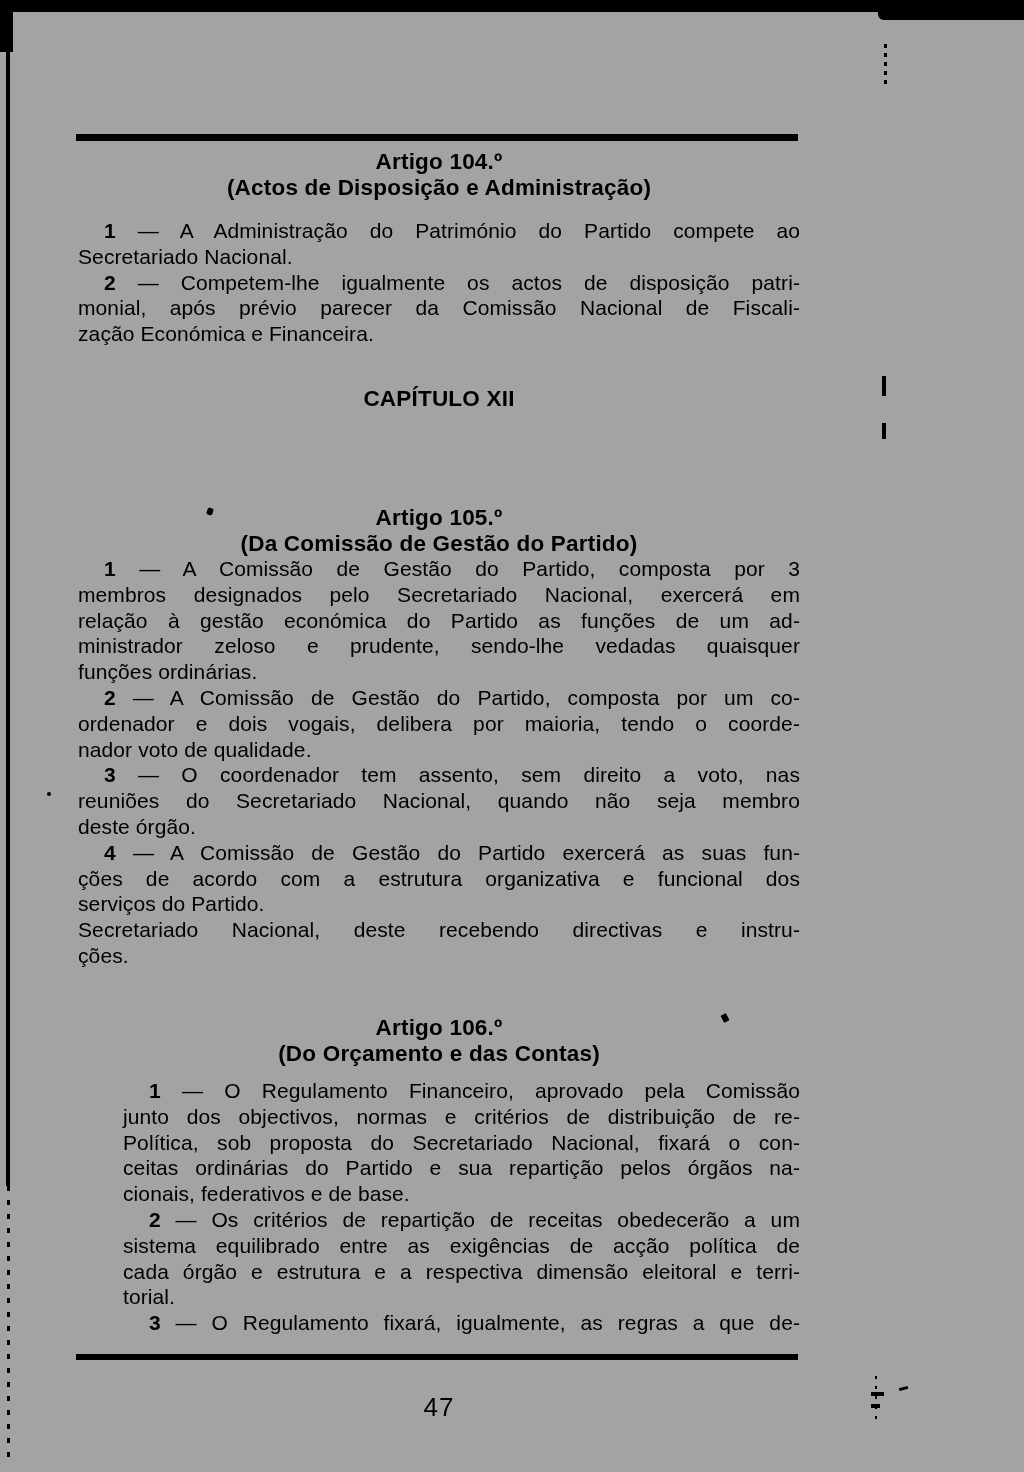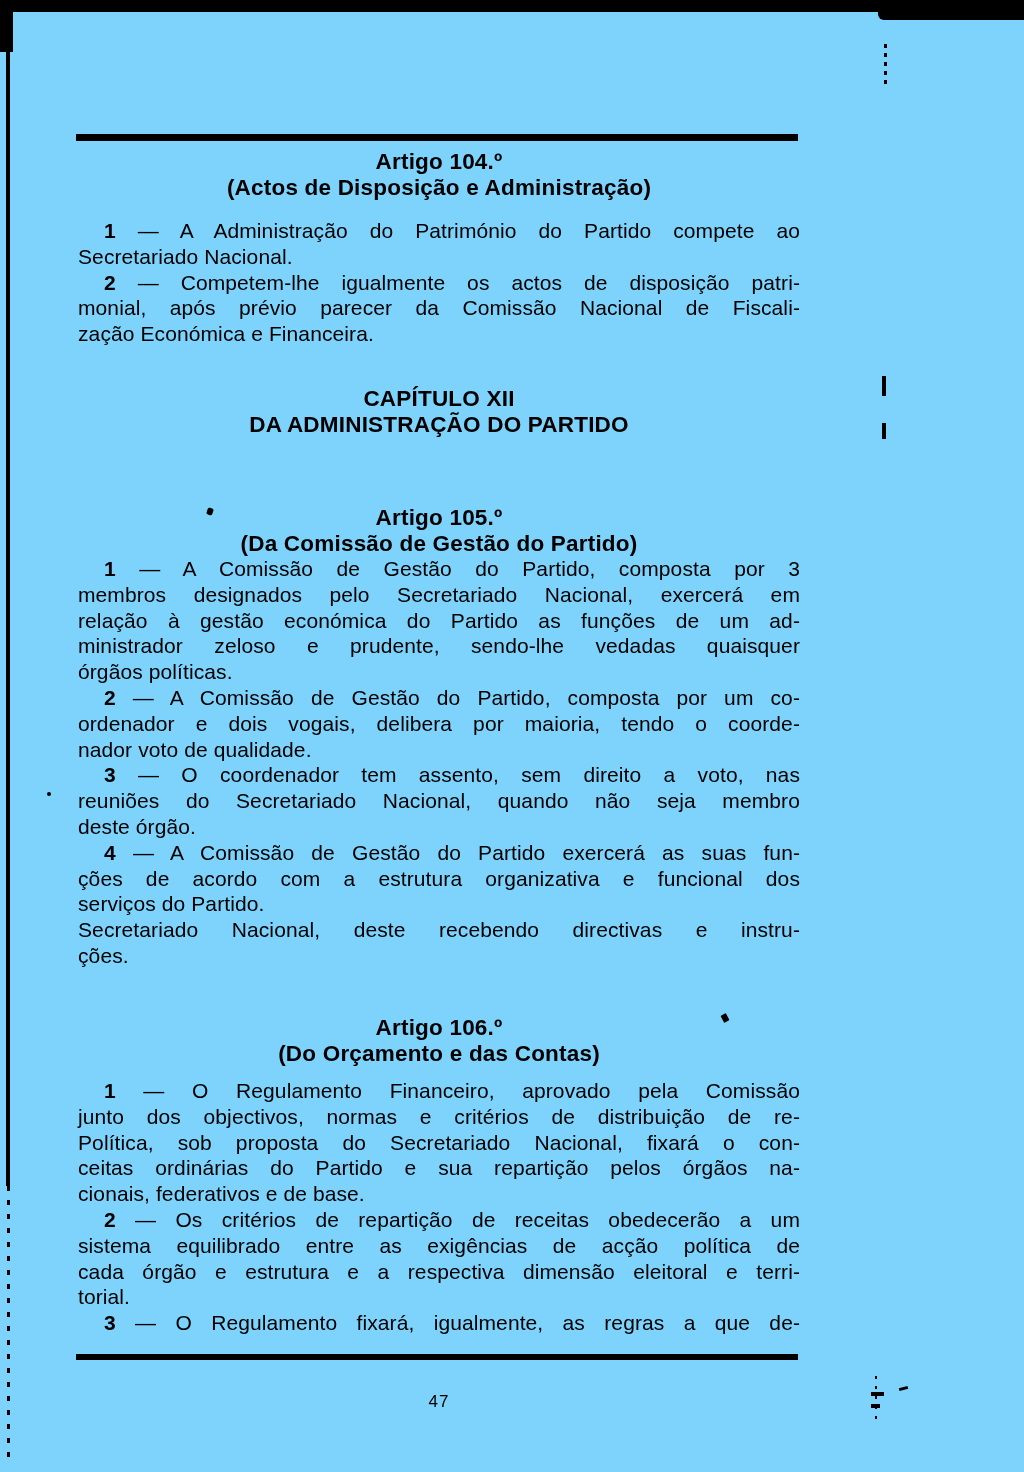--- a/index.html
+++ b/index.html
@@ -1,60 +1,60 @@
 <!DOCTYPE html>
 <html><head>
 <meta charset="utf-8">
 <style>
   html, body { margin:0; padding:0; background:#e8e8e8; }
   .page {
     position:relative;
     width:1024px; height:1472px;
-    background:#7dd3fc;
+    background:#a3a3a3;
     color:#000000;
     font-family:"Liberation Sans", sans-serif;
     overflow:hidden;
   }
   
   .sec { position:absolute; left:78px; width:722px; }
   #sec104 { top:149px; }
   #secChapter { top:386px; }
   #sec105 { top:505px; }
   #sec106 { top:1015px; }
 
   .heading {
     text-align:center;
     font-weight:bold;
     font-size:22.5px;
     line-height:25.5px;
     letter-spacing:0.2px;
   }
   .paras { margin-top:18px; }
   #sec105 .paras { margin-top:0; }
-  #sec106 .paras { margin-top:12px; }
+  #sec106 .paras { margin-top:12px;margin-left:45px; }
 
   .line {
     font-size:21px;
     line-height:25.8px;
     text-align:justify;
     text-align-last:justify;
     -moz-text-align-last:justify;
     letter-spacing:0.1px;
   }
   .line.first { padding-left:26px; }
   .line.last { text-align-last:left; -moz-text-align-last:left; }
   .pnum { font-weight:bold; }
 
   .rule { position:absolute; background:#000; }
   .rule-top    { left:76px; top:134px; width:722px; height:7px; }
   .rule-bottom { left:76px; top:1354px; width:722px; height:6px; }
 
   .page-number {
     position:absolute; left:78px; top:1392px; width:722px;
-    text-align:center; font-size:17px; letter-spacing:1px;
+    text-align:center; font-size:26px; letter-spacing:1px;
   }
 
   
   .art { position:absolute; background:#000; }
   .a-topbar       { left:0; top:0; width:1024px; height:12px; }
   .a-topbar-right { left:878px; top:0; width:146px; height:20px; border-bottom-left-radius:6px; }
   .a-corner-left  { left:0; top:0; width:13px; height:52px; }
   .a-leftline     { left:6px; top:0; width:4px; height:1186px; }
   .a-leftline-dots{ left:7px; top:1186px; width:3px; height:278px;
                     background:repeating-linear-gradient(to bottom,#000 0 5px,transparent 5px 14px); }
@@ -102,32 +102,31 @@
         <div class="line first"><span class="pnum">1</span><span> — A Administração do Património do Partido compete ao</span></div>
         <div class="line last">Secretariado Nacional.</div>
         <div class="line first"><span class="pnum">2</span><span> — Competem-lhe igualmente os actos de disposição patri-</span></div>
         <div class="line">monial, após prévio parecer da Comissão Nacional de Fiscali-</div>
         <div class="line last">zação Económica e Financeira.</div>
       </div>
   </section>
 
   <section class="sec" id="secChapter">
     <div class="heading">CAPÍTULO XII</div>
-    <div class="heading">DA ADMINISTRAÇÃO DO PARTIDO</div>
   </section>
 
   <section class="sec" id="sec105">
     <div class="heading">Artigo 105.º</div>
     <div class="heading">(Da Comissão de Gestão do Partido)</div>
     <div class="paras">
         <div class="line first"><span class="pnum">1</span><span> — A Comissão de Gestão do Partido, composta por 3</span></div>
         <div class="line">membros designados pelo Secretariado Nacional, exercerá em</div>
         <div class="line">relação à gestão económica do Partido as funções de um ad-</div>
         <div class="line">ministrador zeloso e prudente, sendo-lhe vedadas quaisquer</div>
-        <div class="line last">órgãos políticas.</div>
+        <div class="line last">funções ordinárias.</div>
         <div class="line first"><span class="pnum">2</span><span> — A Comissão de Gestão do Partido, composta por um co-</span></div>
         <div class="line">ordenador e dois vogais, delibera por maioria, tendo o coorde-</div>
         <div class="line last">nador voto de qualidade.</div>
         <div class="line first"><span class="pnum">3</span><span> — O coordenador tem assento, sem direito a voto, nas</span></div>
         <div class="line">reuniões do Secretariado Nacional, quando não seja membro</div>
         <div class="line last">deste órgão.</div>
         <div class="line first"><span class="pnum">4</span><span> — A Comissão de Gestão do Partido exercerá as suas fun-</span></div>
         <div class="line">ções de acordo com a estrutura organizativa e funcional dos</div>
         <div class="line last">serviços do Partido.</div>
         <div class="line">Secretariado Nacional, deste recebendo directivas e instru-</div>

